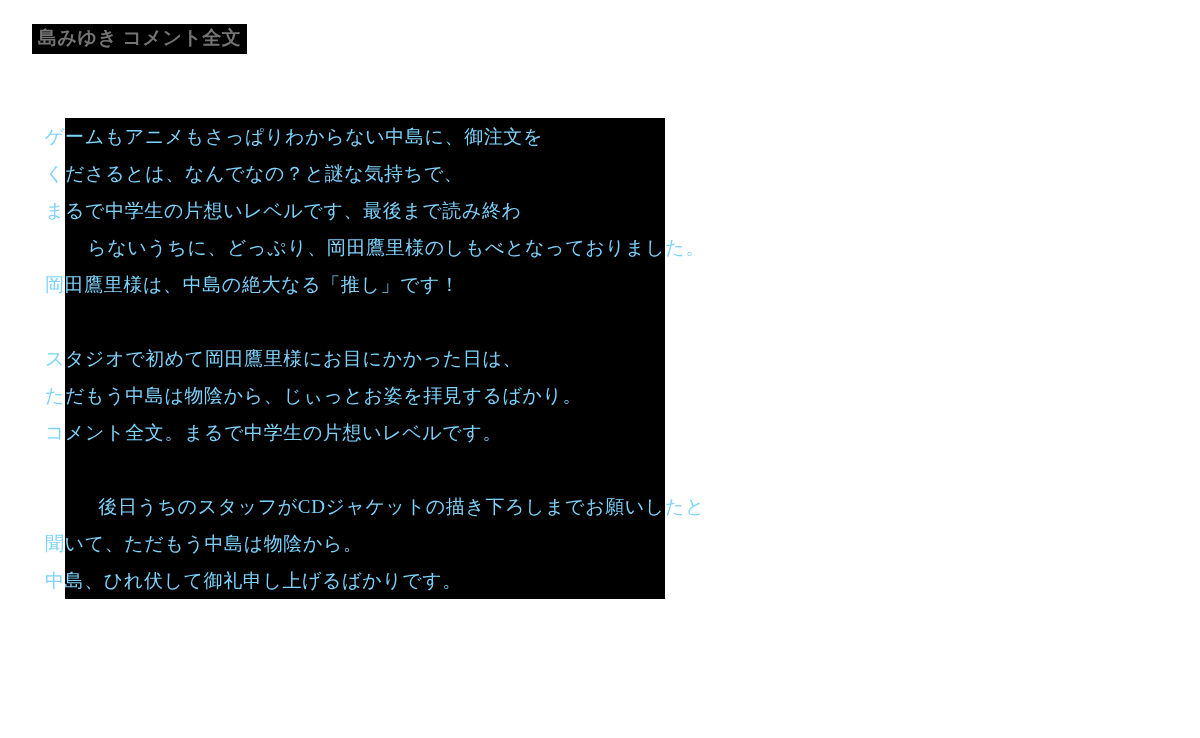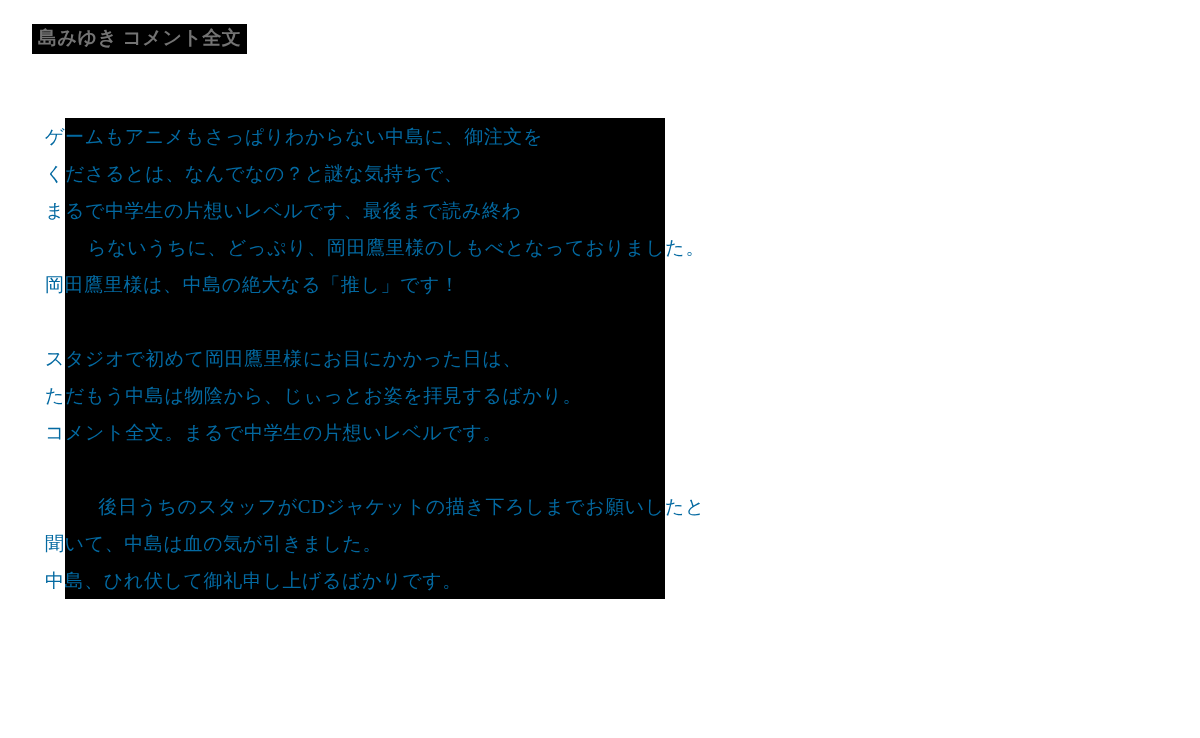--- a/index.html
+++ b/index.html
@@ -30,21 +30,21 @@
     letter-spacing: 0.5px;
   }
 
   
   .comment-block {
     position: absolute;
     left: 65px;
     top: 118px;
     width: 600px;
     background: #000000;
-    color: #0369a1;
+    color: #7dd3fc;
     padding: 0;
   }
   .comment-line {
     font-size: 19px;
     line-height: 37px;
     height: 37px;
     white-space: nowrap;
     letter-spacing: 0.6px;
     padding-left: 0px;
     text-indent: -20px;
@@ -69,15 +69,15 @@
   <div class="comment-line">くださるとは、なんでなの？と謎な気持ちで、</div>
   <div class="comment-line">まるで中学生の片想いレベルです、最後まで読み終わ</div>
   <div class="comment-line wide">らないうちに、どっぷり、岡田鷹里様のしもべとなっておりました。</div>
   <div class="comment-line">岡田鷹里様は、中島の絶大なる「推し」です！</div>
   <div class="comment-line blank"></div>
   <div class="comment-line">スタジオで初めて岡田鷹里様にお目にかかった日は、</div>
   <div class="comment-line">ただもう中島は物陰から、じぃっとお姿を拝見するばかり。</div>
   <div class="comment-line">コメント全文。まるで中学生の片想いレベルです。</div>
   <div class="comment-line blank"></div>
   <div class="comment-line wide">後日うちのスタッフがCDジャケットの描き下ろしまでお願いしたと</div>
-  <div class="comment-line">聞いて、中島は血の気が引きました。</div>
+  <div class="comment-line">聞いて、ただもう中島は物陰から。</div>
   <div class="comment-line">中島、ひれ伏して御礼申し上げるばかりです。</div>
 </div>
 
 </body></html>

